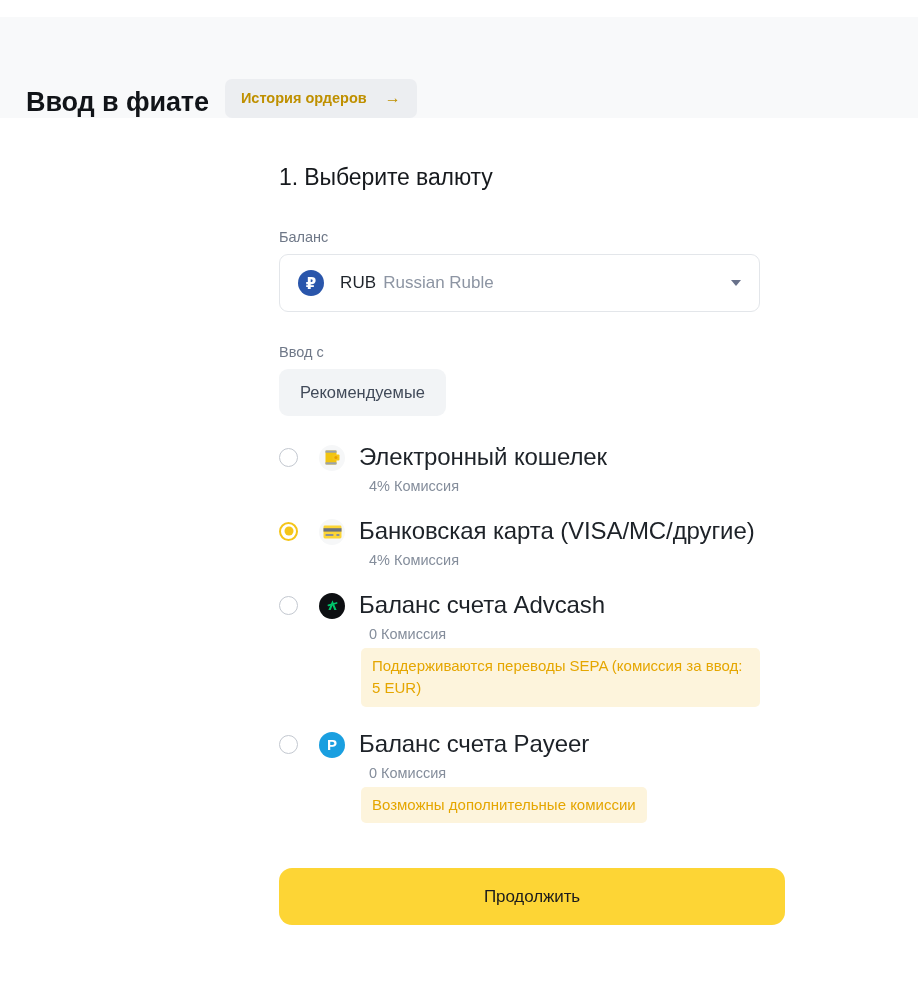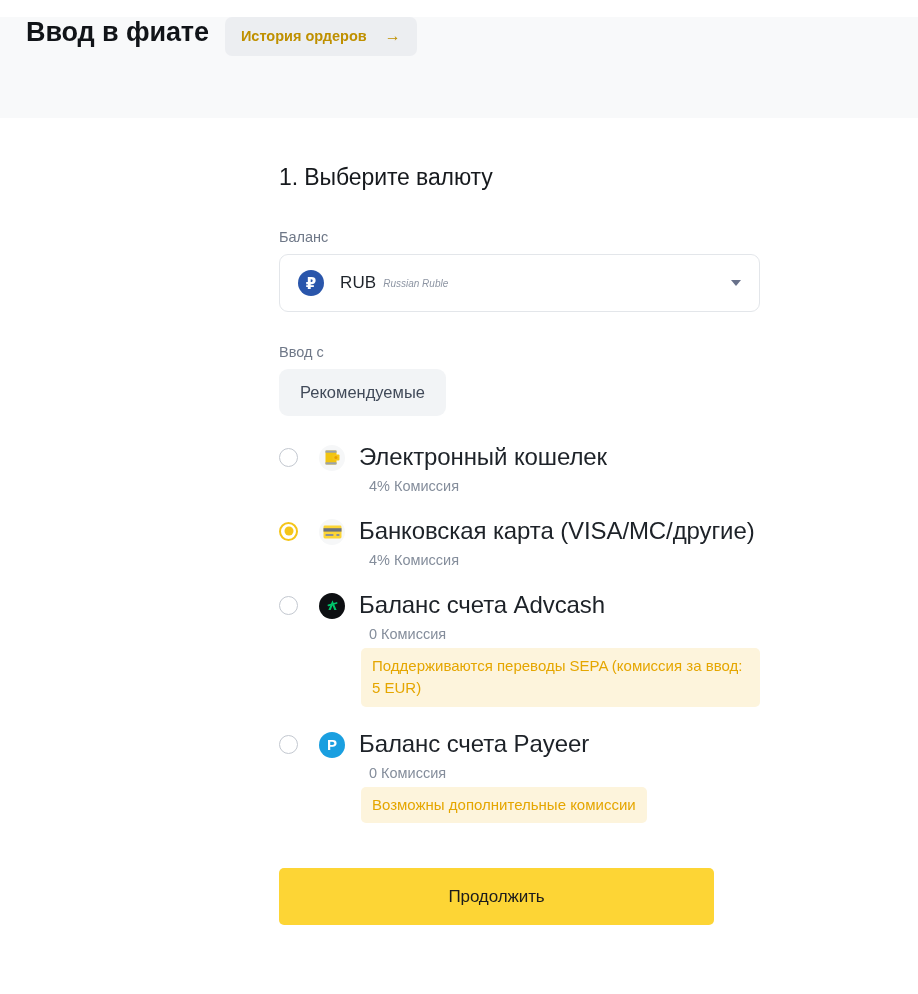--- a/index.html
+++ b/index.html
@@ -21,21 +21,21 @@
   .top-strip {
     height: 17px;
     background: #ffffff;
   }
 
   
   .header-band {
     height: 101px;
     background: #f8f9fa;
     display: flex;
-    align-items: flex-start;
+    align-items: flex-end;
     padding-left: 26px;
     box-sizing: border-box;
   }
   .page-title {
     font-size: 27px;
     font-weight: bold;
     color: #111418;
     letter-spacing: -0.1px;
     white-space: nowrap;
   }
@@ -115,23 +115,22 @@
     line-height: 1;
   }
   .cur-code {
     margin-left: 16px;
     font-size: 17px;
     color: #1f242b;
     letter-spacing: 0.1px;
   }
   .cur-name {
     margin-left: 7px;
-    font-size: 10px;
+    font-size: 17px;
     color: #8d95a3;
-    font-style: italic;
   }
   .caret-icon {
     margin-left: auto;
     width: 0;
     height: 0;
     border-left: 5.5px solid transparent;
     border-right: 5.5px solid transparent;
     border-top: 6px solid #68718a;
   }
 
@@ -230,26 +229,26 @@
     line-height: 1.5;
     padding: 7px 11px;
     border-radius: 5px;
     box-sizing: border-box;
   }
   .opt-note.wide { display: block; max-width: 400px; }
 
   
   .submit-btn {
     display: block;
-    width: 435px;
+    width: 506px;
     height: 57px;
     margin-top: 45px;
     background: #fdd535;
     border: none;
-    border-radius: 5px;
+    border-radius: 13px;
     font-family: inherit;
     font-size: 17px;
     color: #1c1c1c;
     cursor: pointer;
     letter-spacing: -0.1px;
   }
 </style>
 </head>
 <body>
 

